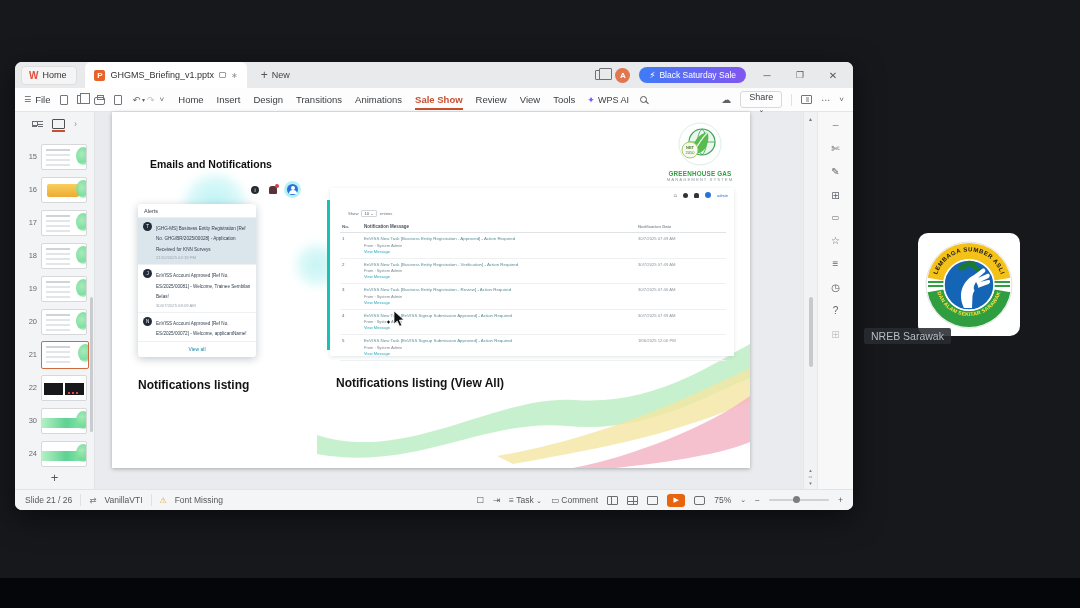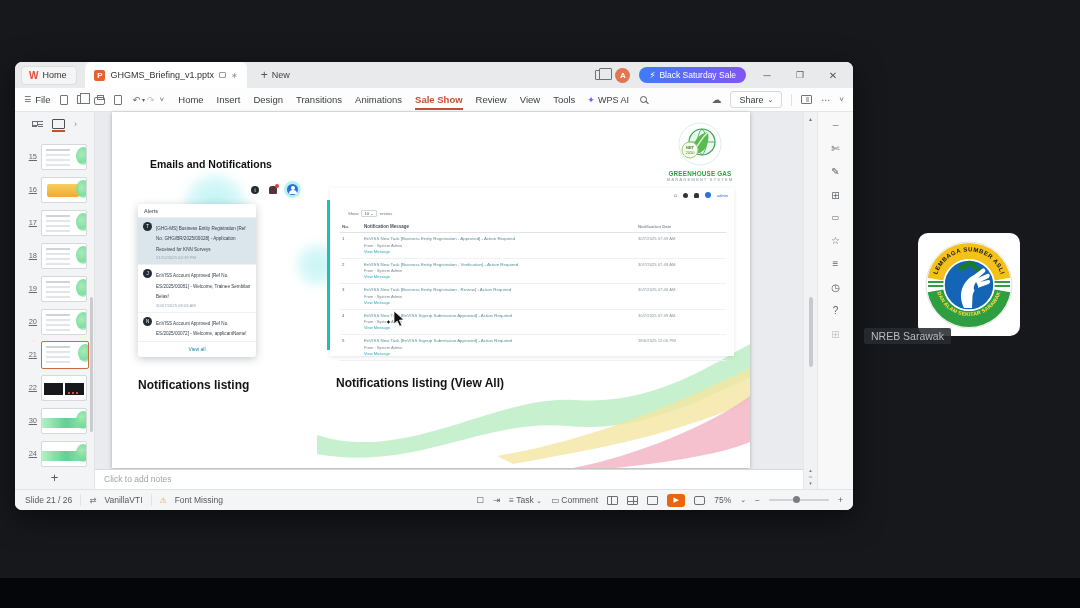--- a/index.html
+++ b/index.html
@@ -54,41 +54,41 @@
   .menus { display:flex; align-items:center; gap:13px; margin-left:14px; font-size:9.5px; color:#3c4043; }
   .menus .mi { padding:5px 0 3px; border-bottom:2px solid transparent; }
   .menus .mi.active { color:#c7502f; font-weight:bold; border-bottom-color:#c7502f; }
   .wpsai { display:flex; align-items:center; gap:3px; margin-left:12px; }
   .spark { color:#7a5af5; font-size:9px; }
   .search-ico { width:7px; height:7px; border:1.2px solid #55585c; border-radius:50%; position:relative; margin-left:11px; }
   .search-ico::after { content:''; position:absolute; width:4px; height:1.2px; background:#55585c;
                        transform:rotate(45deg); right:-3px; bottom:-1px; }
   .toolbar-right { margin-left:auto; display:flex; align-items:center; gap:9px; color:#5f6368; }
   .share-btn { display:flex; align-items:center; gap:4px; border:1px solid #d7d9db; border-radius:3px;
-               height:17px; padding:0 8px; font-size:9px; color:#3c4043; }
+               height:17px; padding:0 8px; font-size:9px; color:#3c4043;flex-direction:column; }
   .vdiv { width:1px; height:12px; background:#e0e1e3; }
   .ic-layout { width:11px; height:9px; border:1px solid #72757a; border-radius:1px; position:relative; }
   .ic-layout::after { content:''; position:absolute; right:2px; top:1px; bottom:1px; width:3px; background:#b9bcc0; }
 
   
   .wbody { position:absolute; left:0; top:50px; right:0; bottom:21px; display:flex; }
 
   
   .panel { width:80px; background:#f3f4f6; border-right:1px solid #e3e4e6; position:relative; flex:none; }
   .panel-head { display:flex; align-items:center; justify-content:center; gap:9px; height:24px; color:#6a6d71; }
   .ic-outline { width:11px; height:9px; position:relative; }
   .ic-outline::before { content:''; position:absolute; left:0; top:1px; width:4px; height:3px; border:1px solid #6a6d71; }
   .ic-outline::after { content:''; position:absolute; left:6px; top:1px; width:5px; height:1px; background:#6a6d71;
                        box-shadow:0 3px 0 #6a6d71, -6px 5px 0 #6a6d71, 0 5px 0 #6a6d71; }
   .ic-slideview { width:13px; height:10px; border:1px solid #4d5054; border-radius:1px; position:relative; }
   .ic-slideview::after { content:''; position:absolute; left:-1px; bottom:-4px; width:13px; height:2px; background:#c7502f; }
   .panel-caret { font-size:9px; color:#8a8d91; }
   .thumbs { position:absolute; left:0; right:0; top:28px; }
   .thumb-row { height:33px; display:flex; align-items:center; }
-  .thumb-num { width:22px; text-align:right; font-size:7.5px; color:#66696d; margin-right:4px;text-decoration:underline; }
+  .thumb-num { width:22px; text-align:right; font-size:7.5px; color:#66696d; margin-right:4px; }
   .thumb { width:46px; height:26px; background:#fff; border:1px solid #d7d8da; border-radius:2px;
            position:relative; overflow:hidden; }
   .thumb.sel { border:1.6px solid #cd6b3e; width:48px; height:28px; }
   .blob-green { position:absolute; right:-4px; top:2px; width:14px; height:18px; border-radius:50%;
                 background:radial-gradient(circle at 40% 40%, #9fe8b4, #6fdc95 60%, rgba(111,220,149,0)); opacity:.9; }
   .t-lines { position:absolute; left:4px; top:4px; width:24px; height:2px; background:#cfd4d8;
              box-shadow:0 5px 0 #e2e6e9, 0 10px 0 #e2e6e9, 0 15px 0 #e2e6e9; }
   .t-yellow { position:absolute; left:5px; top:6px; width:32px; height:13px; border-radius:2px;
               background:linear-gradient(180deg,#f8cf5e,#eeab33); }
   .t-dark1 { position:absolute; left:2px; top:7px; width:19px; height:12px; background:#17181b; }
@@ -489,21 +489,20 @@
     <span class="c-date">18/6/2025 12:06 PM</span>
                   </div>
                 </div>
             </div>
           </div>
 
           <div class="s-cap" style="left:26px;top:266px">Notifications listing</div>
           <div class="s-cap" style="left:224px;top:264px">Notifications listing (View All)</div>
         </div>
 
-        <div class="notes-bar">Click to add notes</div>
       </div>
 
       <div class="scroll-strip">
         <div style="padding-top:3px">▴</div>
         <div class="sthumb"></div>
         <div class="strip-bottom">
           <span>▴</span>
           <span style="font-size:4px">▭</span>
           <span>▾</span>
         </div>

